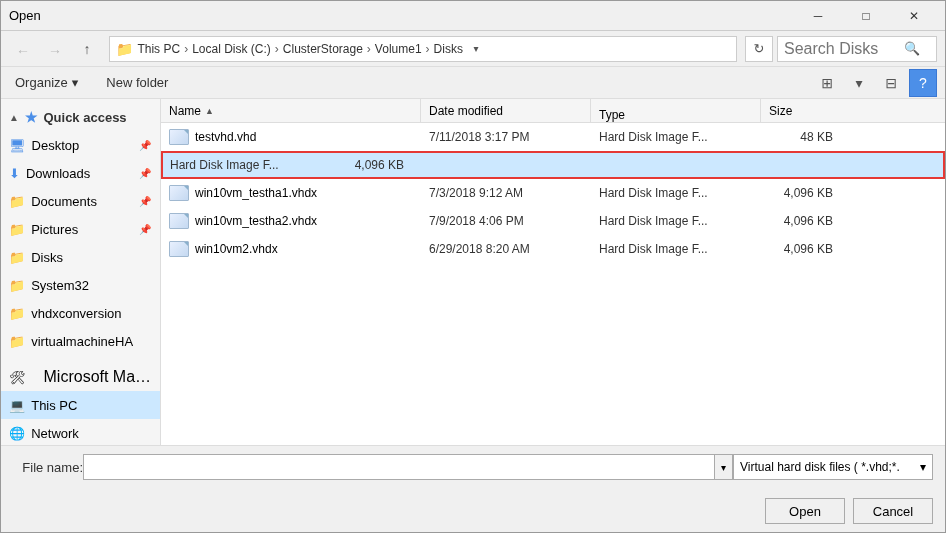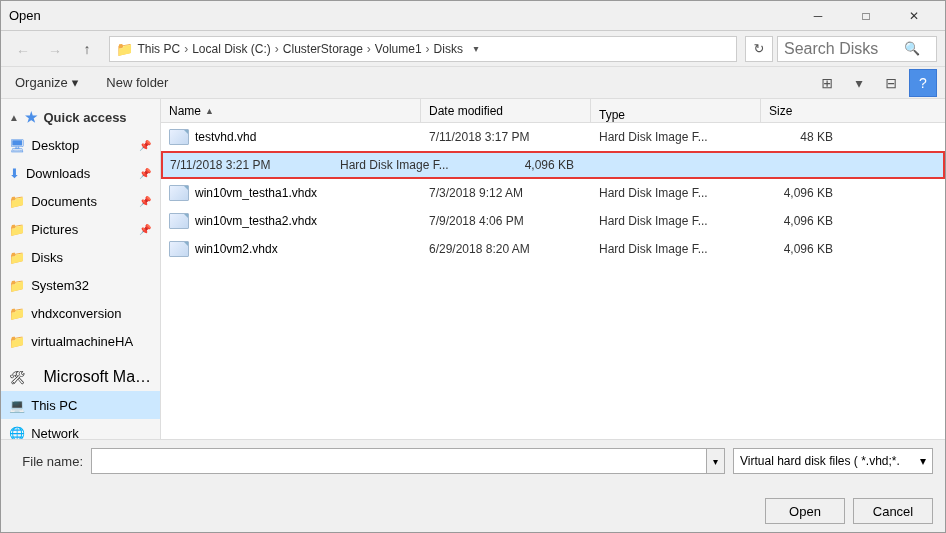--- a/index.html
+++ b/index.html
@@ -351,22 +351,21 @@
     
     .bottom {
       border-top: 1px solid #ddd;
       background: #f0f0f0;
       padding: 8px 12px;
       flex-shrink: 0;
     }
     .filename-row {
       display: flex;
       align-items: center;
-      gap: 8px;
-      margin-bottom: 24px;
+      margin-bottom: 18px;
     }
     .filename-label {
       font-size: 13px;
       color: #333;
       width: 70px;
       text-align: right;
       flex-shrink: 0;
     }
     .filename-input-container {
       flex: 1;
@@ -573,21 +572,20 @@
           <div class="file-row">
       <div class="file-cell-name">
         <div class="file-icon"></div>
         <span>testvhd.vhd</span>
       </div>
       <div class="file-cell-date">7/11/2018 3:17 PM</div>
       <div class="file-cell-type">Hard Disk Image F...</div>
       <div class="file-cell-size">48 KB</div>
     </div>
           <div class="file-row selected highlighted" style="outline: rgb(229, 57, 53) solid 2px; outline-offset: -2px;">
-      <div class="file-cell-date">7/11/2018 3:21 PM</div>
       <div class="file-cell-type">Hard Disk Image F...</div>
       <div class="file-cell-size">4,096 KB</div>
     </div>
           <div class="file-row">
       <div class="file-cell-name">
         <div class="file-icon"></div>
         <span>win10vm_testha1.vhdx</span>
       </div>
       <div class="file-cell-date">7/3/2018 9:12 AM</div>
       <div class="file-cell-type">Hard Disk Image F...</div>

